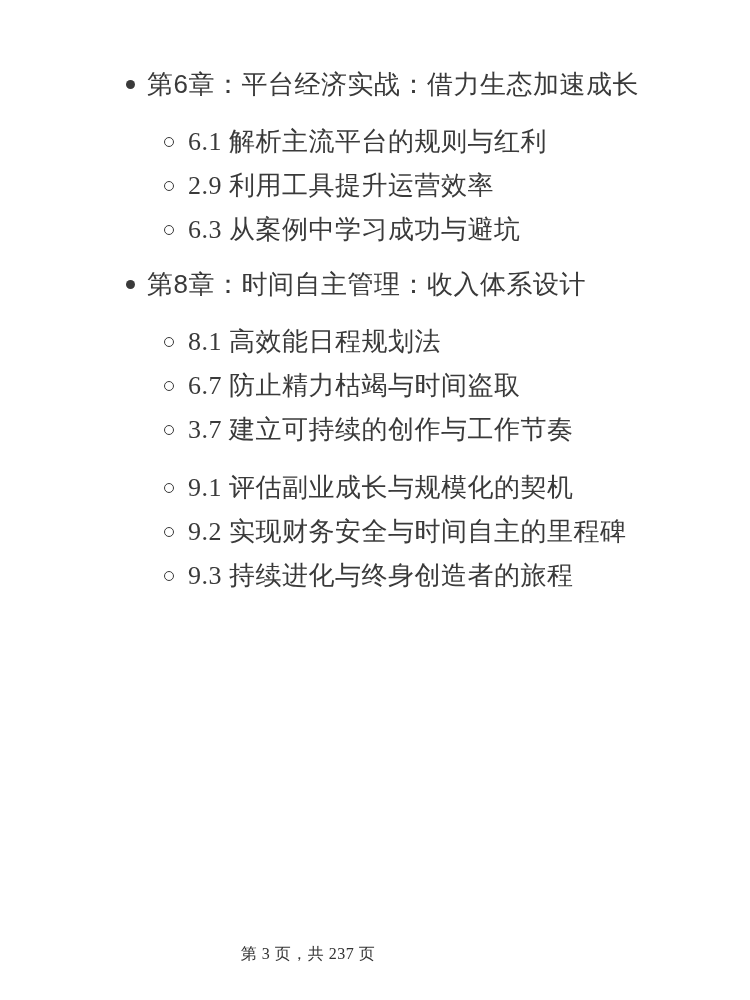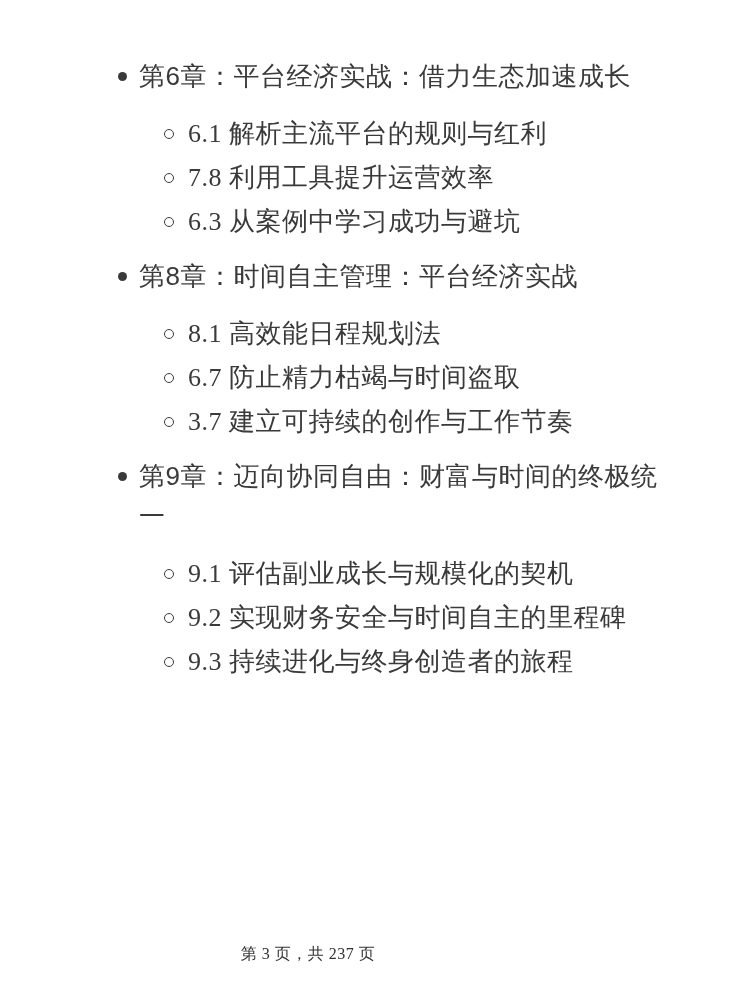--- a/index.html
+++ b/index.html
@@ -25,21 +25,21 @@
     position: absolute;
     top: 52px;
     left: 135px;
     width: 530px;
     font-size: 26px;
     line-height: 40px;
     letter-spacing: 0.5px;
   }
   .chapter-title {
     position: relative;
-    margin: 4px;
+    margin: 12px;
     font-weight: normal;
   }
   .disc-bullet {
     position: absolute;
     left: -21px;
     top: 16px;
     width: 9px;
     height: 9px;
     border-radius: 50%;
     background: var(--text, #3a3a3a);
@@ -91,56 +91,52 @@
       <span class="disc-bullet"></span>
       <span>第6章：平台经济实战：借力生态加速成长</span>
     </div>
     <ul class="sections">
       <li class="section">
         <span class="circle-bullet"></span>
         <span>6.1 解析主流平台的规则与红利</span>
       </li>
       <li class="section">
         <span class="circle-bullet"></span>
-        <span>7.8 利用工具提升运营效率</span>
+        <span>2.9 利用工具提升运营效率</span>
       </li>
       <li class="section">
         <span class="circle-bullet"></span>
         <span>6.3 从案例中学习成功与避坑</span>
       </li>
     </ul>
   </section>
 
 
   <section class="chapter">
     <div class="chapter-title">
       <span class="disc-bullet"></span>
-      <span>第8章：时间自主管理：平台经济实战</span>
+      <span>第8章：时间自主管理：收入体系设计</span>
     </div>
     <ul class="sections">
       <li class="section">
         <span class="circle-bullet"></span>
         <span>8.1 高效能日程规划法</span>
       </li>
       <li class="section">
         <span class="circle-bullet"></span>
         <span>6.7 防止精力枯竭与时间盗取</span>
       </li>
       <li class="section">
         <span class="circle-bullet"></span>
         <span>3.7 建立可持续的创作与工作节奏</span>
       </li>
     </ul>
   </section>
 
   <section class="chapter">
-    <div class="chapter-title">
-      <span class="disc-bullet"></span>
-      <span>第9章：迈向协同自由：财富与时间的终极统一</span>
-    </div>
     <ul class="sections">
       <li class="section">
         <span class="circle-bullet"></span>
         <span>9.1 评估副业成长与规模化的契机</span>
       </li>
       <li class="section">
         <span class="circle-bullet"></span>
         <span>9.2 实现财务安全与时间自主的里程碑</span>
       </li>
       <li class="section">

